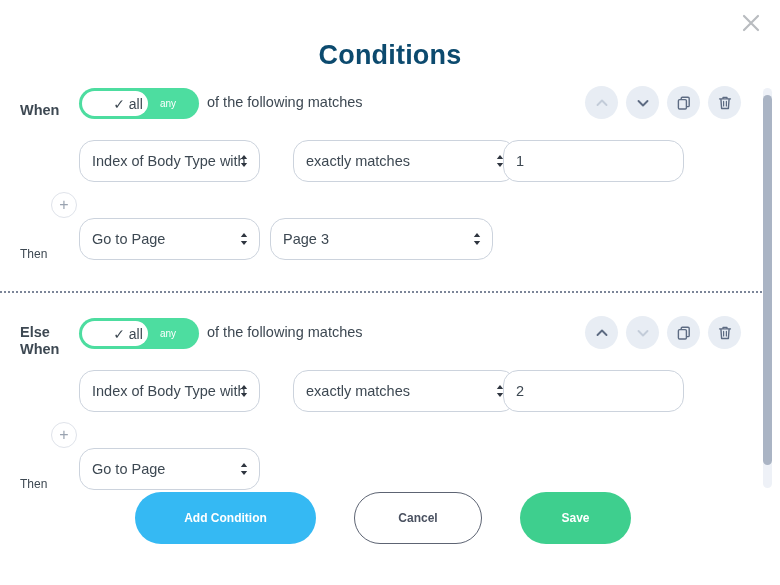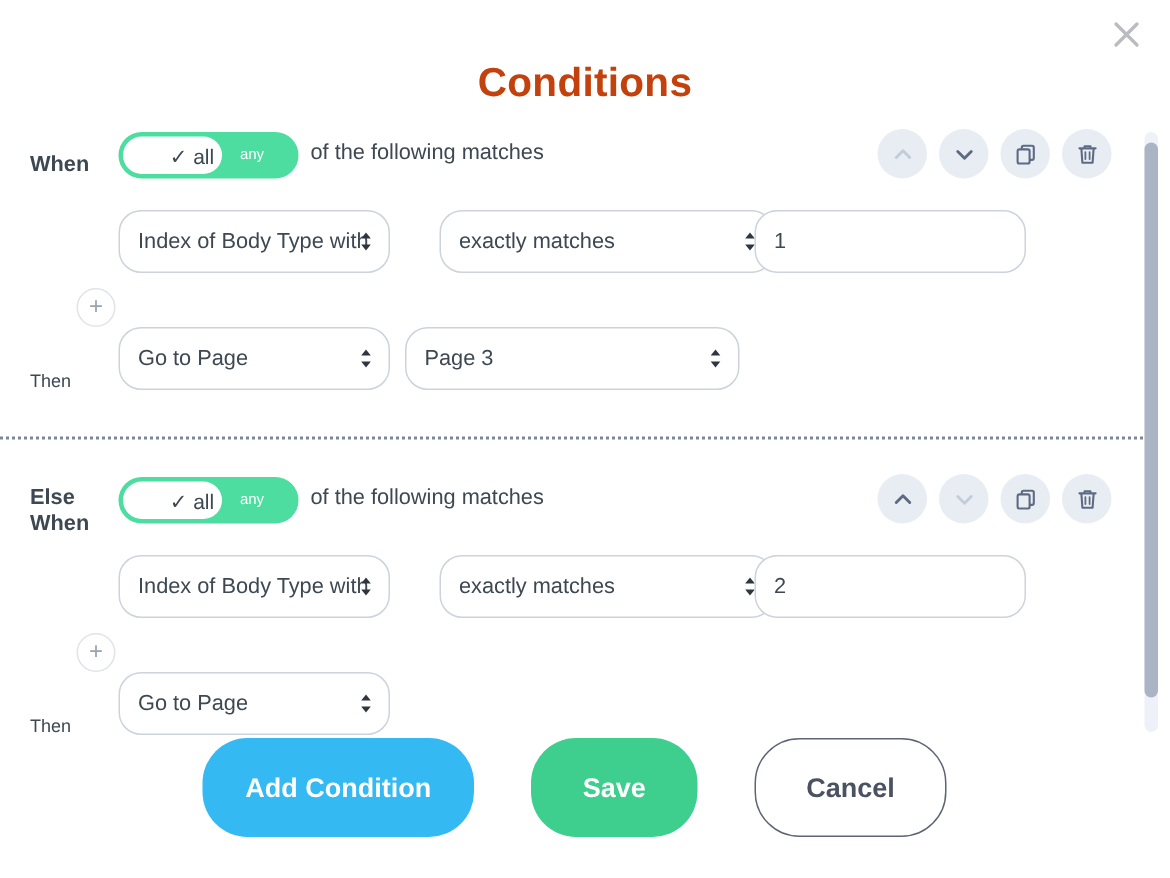--- a/index.html
+++ b/index.html
@@ -35,21 +35,21 @@
 
   
   .title {
     position: absolute;
     top: 40px;
     left: 0;
     width: 780px;
     text-align: center;
     font-size: 27px;
     font-weight: bold;
-    color: #c2410c;
+    color: #0c4a6e;
     letter-spacing: 0.2px;
   }
 
   
   .scroll-area {
     position: absolute;
     top: 88px;
     left: 0;
     width: 766px;
     height: 385px;
@@ -256,23 +256,23 @@
   .footer {
     position: absolute;
     left: 0;
     top: 492px;
     width: 766px;
     display: flex;
     justify-content: center;
     gap: 38px;
   }
   .btn {
-    height: 66px;
+    height: 52px;
     border-radius: 30px;
-    font-size: 18px;
+    font-size: 12px;
     font-weight: bold;
     display: flex;
     align-items: center;
     justify-content: center;
     cursor: pointer;
     border: none;
     font-family: "Liberation Sans", sans-serif;
   }
   .btn-add {
     width: 181px;
@@ -505,15 +505,15 @@
   </div>
 
 </div>
 
 <div class="scrollbar-track">
   <div class="scrollbar-thumb"></div>
 </div>
 
 <div class="footer">
   <button class="btn btn-add">Add Condition</button>
+  <button class="btn btn-cancel">Cancel</button>
   <button class="btn btn-save">Save</button>
-  <button class="btn btn-cancel">Cancel</button>
 </div>
 
 </body></html>

